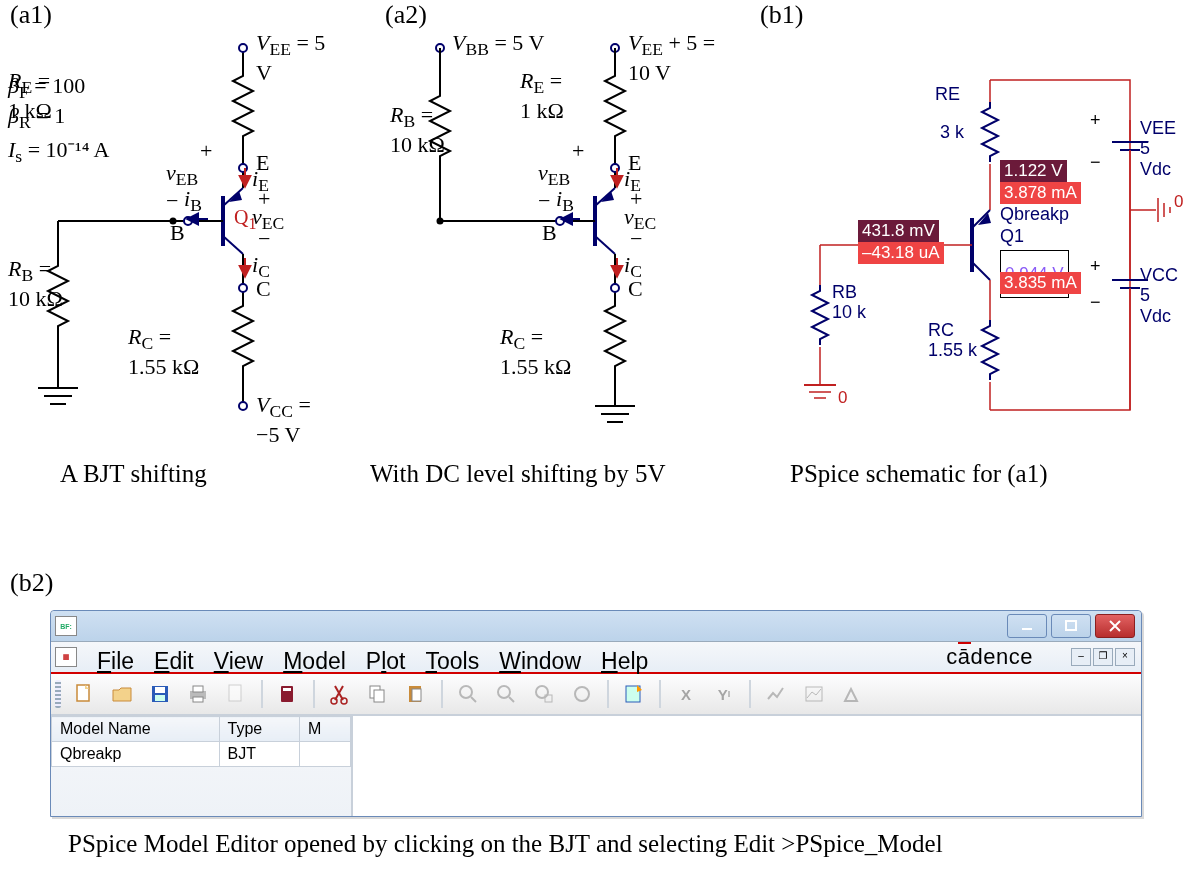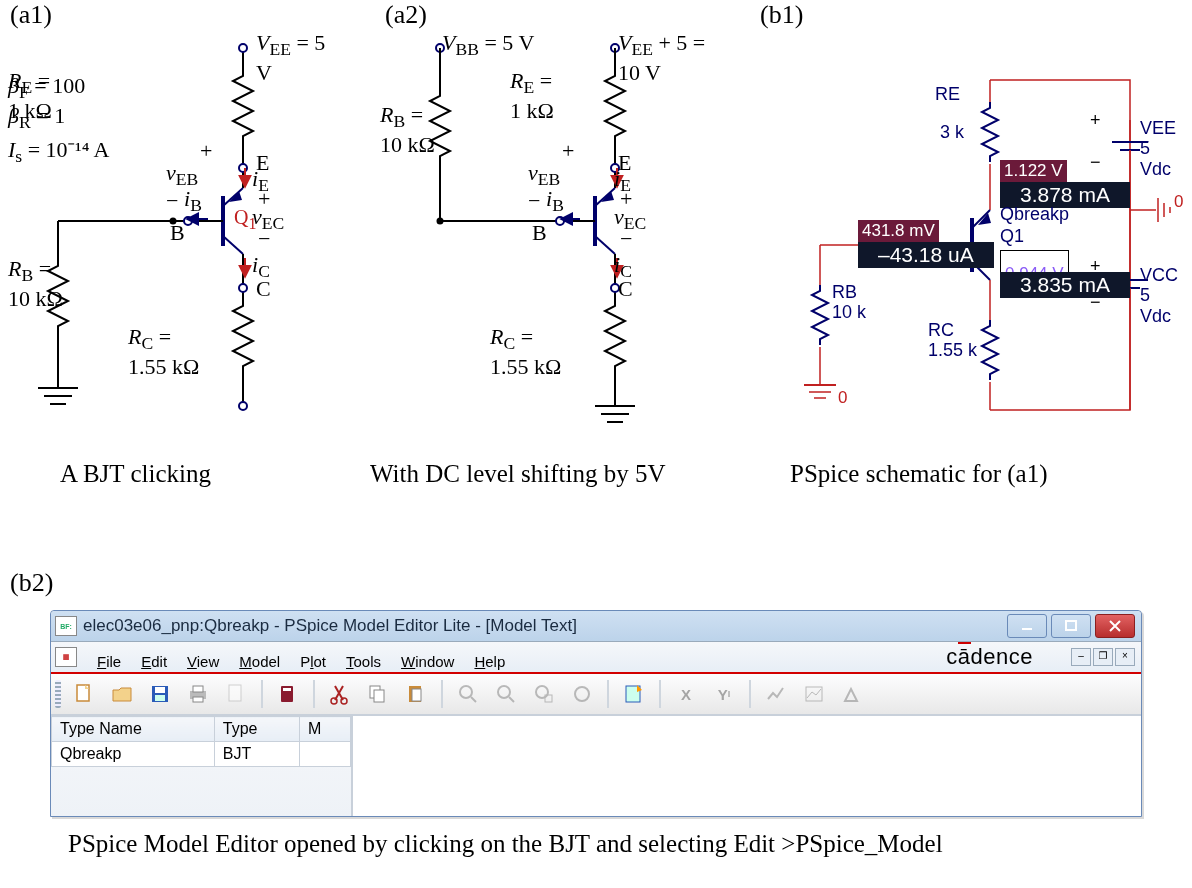--- a/index.html
+++ b/index.html
@@ -75,21 +75,21 @@
     gap: 20px;
     border-bottom: 2px solid #d20000;
   }
   .menubar .doc-icon {
     width: 20px; height: 18px;
     background: #fff; border:1px solid #888;
     font-size: 7px; display:flex;align-items:center;justify-content:center;
     color:#c33;
     font-weight: bold;
   }
-  .menubar .menu-item { font-size: 15px; margin-top: 9px; }
+  .menubar .menu-item { font-size: 23px; margin-top: 9px; }
   .menubar .u { text-decoration: underline; }
   .menubar .brand {
     font-family: var(--sans);
     font-size: 22px;
     letter-spacing: 0.5px;
     font-weight: 400;
     margin-left: auto;
     margin-right: 18px;
   }
   .menubar .brand .a2 { position:relative; }
@@ -165,22 +165,22 @@
     font-family: var(--sans);
     font-size: 18px;
   }
   .b1-comp { color: var(--blue); }
   .b1-val  { color: var(--blue); }
   .b1-vbadge-dark {
     background: #6b1a3a; color:#fff;
     padding: 1px 4px; font-size: 17px;
   }
   .b1-vbadge-red {
-    background: #0f172a; color:#fff;
-    padding: 1px 20px; font-size: 21px;
+    background: #ef4444; color:#fff;
+    padding: 1px 4px; font-size: 17px;
   }
   .b1-vbadge-white {
     background: #fff; color:#8b5cf6;
     border:1px solid #000;
     padding: 13px 4px; font-size: 17px;
   }
 </style>
 </head>
 <body>
 
@@ -271,20 +271,23 @@
   <div style="position:absolute;left:248px;top:248px;font-style:normal">C</div>
 
   <div style="position:absolute;left:0;top:228px">
     <span>R</span><span class="sub" style="font-style:normal">B</span><span style="font-style:normal"> =</span><br>
     <span style="font-style:normal">10 kΩ</span>
   </div>
   <div style="position:absolute;left:120px;top:296px">
     <span>R</span><span class="sub" style="font-style:normal">C</span><span style="font-style:normal"> =</span><br>
     <span style="font-style:normal">1.55 kΩ</span>
   </div>
+  <div style="position:absolute;left:248px;top:364px">
+    <span>V</span><span class="sub" style="font-style:normal">CC</span><span style="font-style:normal"> = −5 V</span>
+  </div>
 </div>
 
 <svg class="circuit" style="left:380px;top:28px" width="360" height="430">
 
   <circle cx="60" cy="20" r="4" fill="#fff" stroke="#00006a" stroke-width="2"></circle>
   <line x1="60" y1="20" x2="60" y2="60" stroke="#000" stroke-width="2"></line>
   <path d="M60,60 l0,8 l-10,5 l20,10 l-20,10 l20,10 l-20,10 l20,10 l-10,5 l0,8" fill="none" stroke="#000" stroke-width="2"></path>
   <line x1="60" y1="136" x2="60" y2="193" stroke="#000" stroke-width="2"></line>
   <line x1="60" y1="193" x2="200" y2="193" stroke="#000" stroke-width="2"></line>
   <circle cx="60" cy="193" r="3.5" fill="#000"></circle>
@@ -309,21 +312,21 @@
 
   <line x1="215" y1="378" x2="255" y2="378" stroke="#000" stroke-width="2"></line>
   <line x1="221" y1="386" x2="249" y2="386" stroke="#000" stroke-width="2"></line>
   <line x1="227" y1="394" x2="243" y2="394" stroke="#000" stroke-width="2"></line>
 
   <line x1="237" y1="140" x2="237" y2="158" stroke="#c02020" stroke-width="2" marker-end="url(#arrR)"></line>
   <line x1="200" y1="191" x2="182" y2="191" stroke="#00006a" stroke-width="2" marker-end="url(#arrB)"></line>
   <line x1="237" y1="230" x2="237" y2="248" stroke="#c02020" stroke-width="2" marker-end="url(#arrR)"></line>
 </svg>
 
-<div style="position:absolute;left:370px;top:28px;width:360px;height:430px;font-size:22px;font-style:italic;">
+<div style="position:absolute;left:380px;top:28px;width:360px;height:430px;font-size:22px;font-style:italic;">
   <div style="position:absolute;left:72px;top:2px">
     <span>V</span><span class="sub" style="font-style:normal">BB</span><span style="font-style:normal"> = 5 V</span>
   </div>
   <div style="position:absolute;left:248px;top:2px">
     <span>V</span><span class="sub" style="font-style:normal">EE</span><span style="font-style:normal"> + 5 = 10 V</span>
   </div>
   <div style="position:absolute;left:10px;top:74px">
     <span>R</span><span class="sub" style="font-style:normal">B</span><span style="font-style:normal"> =</span><br>
     <span style="font-style:normal">10 kΩ</span>
   </div>
@@ -424,29 +427,28 @@
 
   <div class="b1-label" style="position:absolute;left:414px;top:132px;font-size:17px;color:#c02020">0</div>
   <div class="b1-label" style="position:absolute;left:330px;top:196px;font-size:18px">+</div>
   <div class="b1-label b1-comp" style="left:380px;top:205px">VCC</div>
   <div class="b1-label b1-val" style="left:380px;top:225px">5 Vdc</div>
   <div class="b1-label" style="position:absolute;left:330px;top:232px;font-size:18px">−</div>
 
   <div class="b1-label" style="left:78px;top:328px;font-size:17px;color:#c02020">0</div>
 </div>
 
-<div class="caption" style="left:60px;top:460px">A BJT clicking</div>
+<div class="caption" style="left:60px;top:460px">A BJT shifting</div>
 <div class="caption" style="left:370px;top:460px">With DC level shifting by 5V</div>
 <div class="caption" style="left:790px;top:460px">PSpice schematic for (a1)</div>
 <div class="caption" style="left:68px;top:830px">PSpice Model Editor opened by clicking on the BJT and selecting Edit &gt;PSpice_Model</div>
 
 <div class="pspice-win">
   <div class="titlebar">
     <div class="tb-icon">BF:</div>
-    <div class="title">elec03e06_pnp:Qbreakp - PSpice Model Editor Lite  - [Model Text]</div>
     <div class="winbtns">
       <div class="winbtn">
         <svg width="14" height="10">
             <rect x="2" y="7" width="10" height="2" fill="#fff"></rect>
           </svg>
       </div>
       <div class="winbtn">
         <svg width="14" height="12">
             <rect x="2" y="1" width="10" height="9" fill="none" stroke="#fff" stroke-width="2"></rect>
           </svg>
@@ -587,21 +589,21 @@
           <path d="M4,18 L10,6 L16,18 Z" fill="none" stroke="#888" stroke-width="2"></path>
         </svg>
       </div>
   </div>
 
   <div class="body-row">
     <div class="left-pane">
       <table>
         <tbody>
             <tr>
-          <th>Type Name</th>
+          <th>Model Name</th>
           <th>Type</th>
           <th style="width:34px">M</th>
         </tr>
         <tr>
           <td>Qbreakp</td>
           <td>BJT</td>
           <td></td>
         </tr>
       </tbody>
         </table>

